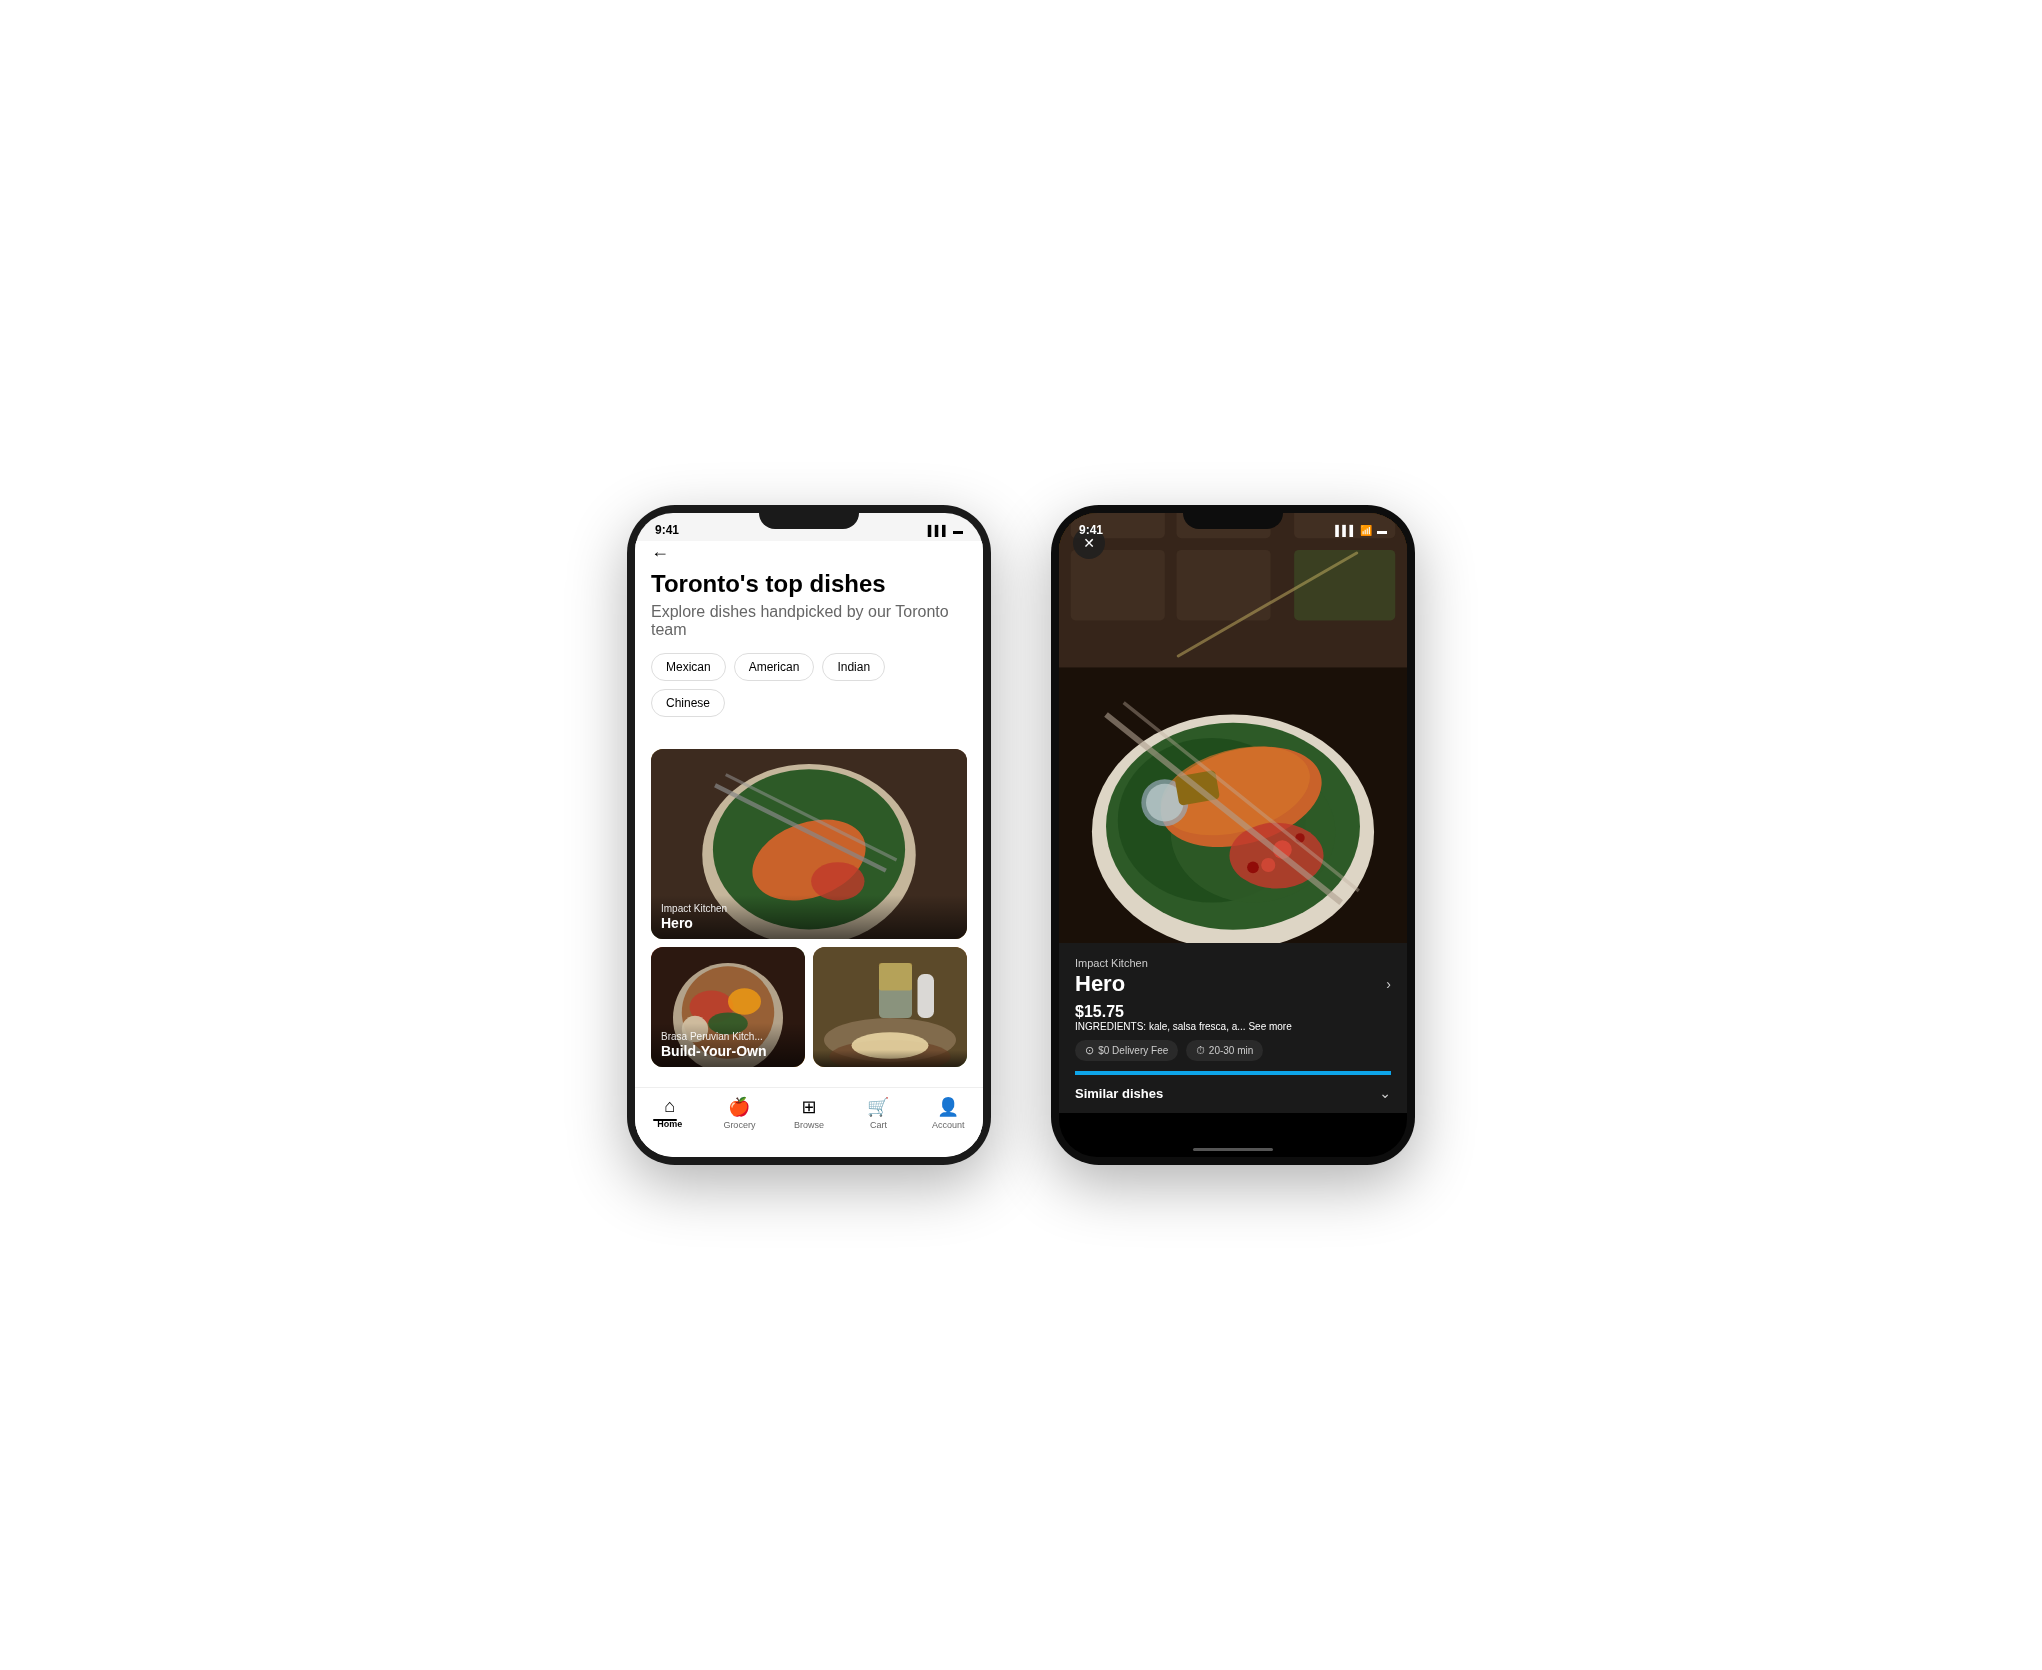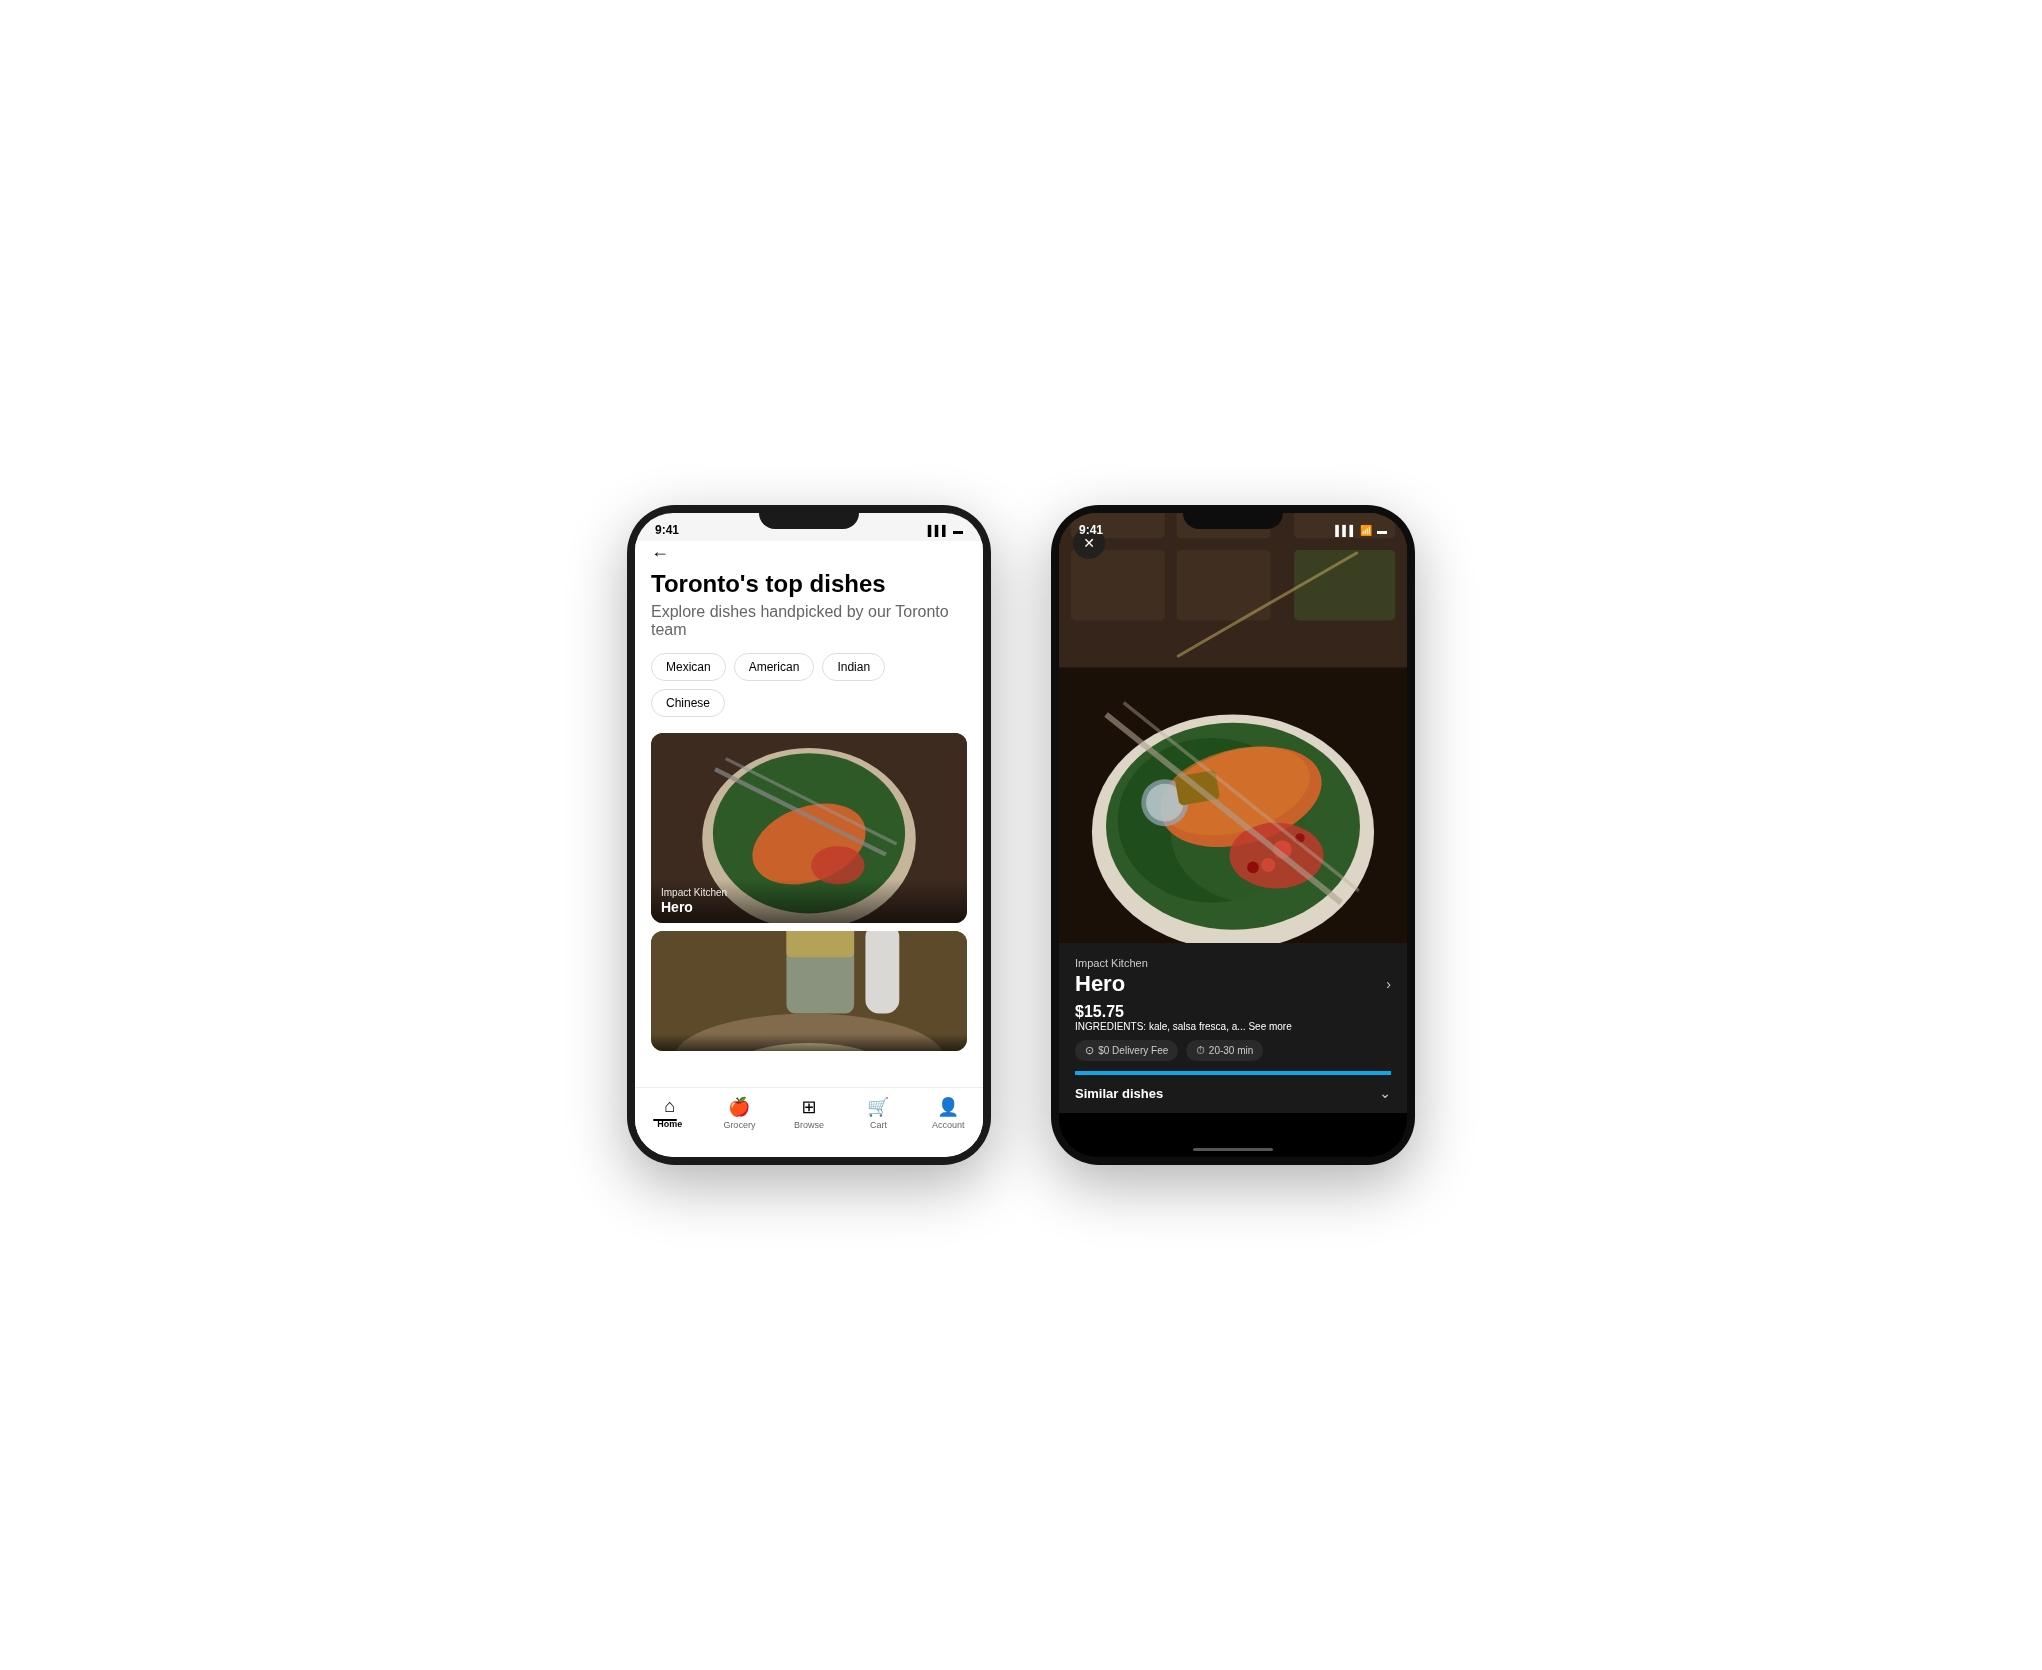--- a/index.html
+++ b/index.html
@@ -90,21 +90,21 @@
 
     .page-subtitle {
       font-size: 16px;
       color: #666;
       margin-bottom: 14px;
     }
 
     .filter-chips {
       display: flex;
       gap: 8px;
-      margin-bottom: 16px;
+      margin-bottom: 32px;
       flex-wrap: wrap;
     }
 
     .chip {
       padding: 6px 14px;
       border: 1.5px solid #ddd;
       border-radius: 20px;
       font-size: 12px;
       font-weight: 500;
       cursor: pointer;
@@ -421,20 +421,37 @@
             <line x1="70" y1="30" x2="230" y2="110" stroke="#999" stroke-width="3" opacity="0.5"></line>
           </svg>
         </div>
         <div class="card-overlay">
           <div class="card-restaurant">Impact Kitchen</div>
           <div class="card-dish-name">Hero</div>
         </div>
       </div>
 
       <div class="dish-card-small-row">
+        <div class="dish-card-small">
+          <div class="food-img-small-1">
+            <svg width="100%" height="100%" viewBox="0 0 140 120" xmlns="http://www.w3.org/2000/svg" preserveAspectRatio="xMidYMid slice">
+              <rect width="140" height="120" fill="#2c1810"></rect>
+              <circle cx="70" cy="70" r="50" fill="#d4c5a9" opacity="0.8"></circle>
+              <circle cx="70" cy="65" r="42" fill="#8B4513" opacity="0.7"></circle>
+              <ellipse cx="55" cy="60" rx="20" ry="15" fill="#c0392b" opacity="0.8"></ellipse>
+              <ellipse cx="85" cy="55" rx="15" ry="12" fill="#f39c12" opacity="0.8"></ellipse>
+              <ellipse cx="70" cy="75" rx="18" ry="10" fill="#2d5a27" opacity="0.9"></ellipse>
+              <circle cx="40" cy="80" r="12" fill="#d4c5a9" opacity="0.9"></circle>
+            </svg>
+          </div>
+          <div class="card-overlay">
+            <div class="card-restaurant">Brasa Peruvian Kitch...</div>
+            <div class="card-dish-name">Build-Your-Own</div>
+          </div>
+        </div>
 
         <div class="dish-card-small">
           <div class="food-img-small-2">
             <svg width="100%" height="100%" viewBox="0 0 140 120" xmlns="http://www.w3.org/2000/svg" preserveAspectRatio="xMidYMid slice">
               <rect width="140" height="120" fill="#5c4a2a"></rect>
 
               <rect x="60" y="20" width="30" height="50" rx="4" fill="#a8c5b5" opacity="0.6"></rect>
               <rect x="60" y="20" width="30" height="25" rx="2" fill="#c8a84a" opacity="0.7"></rect>
 
               <rect x="95" y="30" width="15" height="40" rx="6" fill="#e8e8e8" opacity="0.9"></rect>

